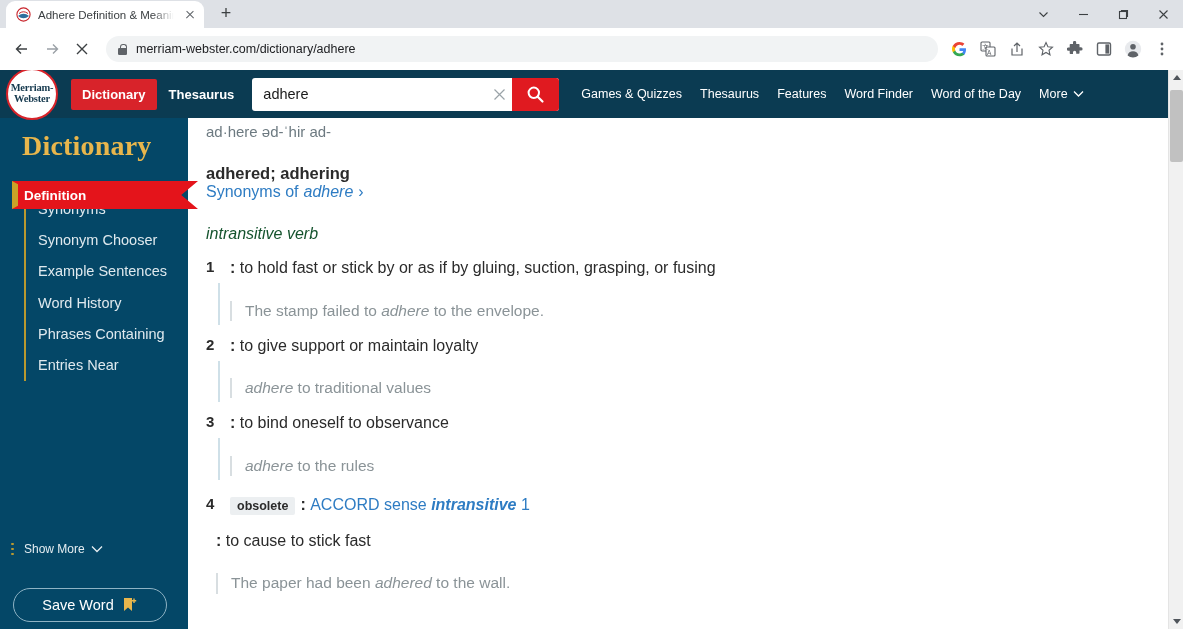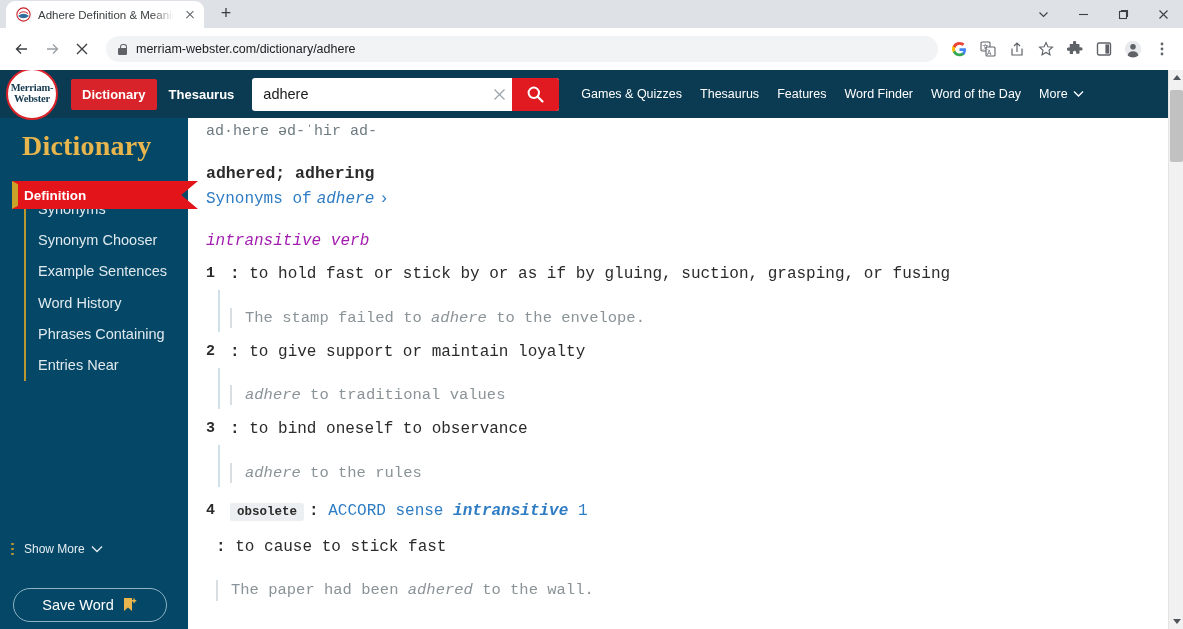--- a/index.html
+++ b/index.html
@@ -164,37 +164,37 @@
   .showmore-label { color: #e6eef2; font-size: 12px; margin-left: 5px; }
   .save-word {
     position: absolute; left: 13px; top: 470px; width: 154px; height: 34px;
     border: 1px solid #8fb3c4; border-radius: 18px; color: #fff; font-size: 14.5px;
     display: flex; align-items: center; justify-content: center; gap: 8px; cursor: pointer;
   }
 
   
   .content {
     position: absolute; left: 188px; right: 0; top: 48px; bottom: 0;
-    background: #fff; overflow: hidden; font-family: Liberation Mono, monospace;
+    background: #fff; overflow: hidden;
   }
   .content-inner { padding: 0 0 0 18px; }
   .pron-row {
     height: 22px; overflow: hidden; color: #6d7a81; font-size: 15px;
     display: flex; align-items: flex-end; gap: 10px; padding-top: 2px;
   }
   .inflect {
     font-weight: 700; font-size: 16.5px; color: #2b2b2b; margin-top: 24px;
   }
   .syn-link {
-    color: #2e7cc3; font-size: 16px; margin-top: 7px; cursor: pointer;
+    color: #2e7cc3; font-size: 16px; cursor: pointer;
     display: inline-flex; align-items: baseline; gap: 5px;
   }
   .syn-link i { font-style: italic; }
   .pos {
-    color: #a21caf; font-style: italic; font-size: 16px; font-weight: 400;
+    color: #14532d; font-style: italic; font-size: 16px; font-weight: 400;
     margin-top: 24px;
   }
   .sense { display: flex; margin-top: 14px; position: relative; }
   .sense-num {
     width: 24px; flex: none; font-weight: 700; font-size: 15px; color: #2b2b2b;
     padding-top: 1px;
   }
   .sense-body { flex: 1; }
   .def-line { font-size: 16px; color: #2b2b2b; line-height: 1.35; }
   .def-line .colon { font-weight: 700; }

